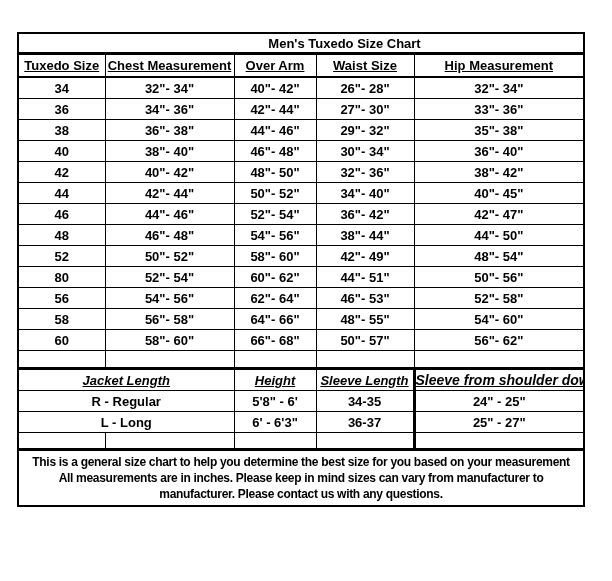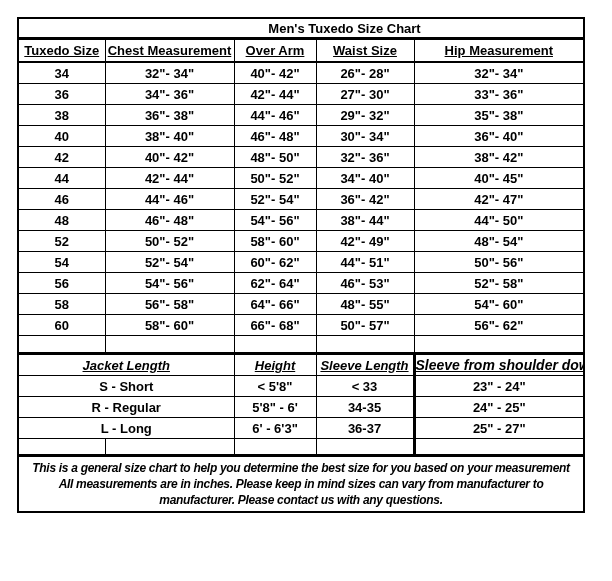--- a/index.html
+++ b/index.html
@@ -6,21 +6,21 @@
     margin: 0;
     padding: 0;
     background: #ffffff;
     width: 612px;
     height: 581px;
     font-family: "Liberation Sans", sans-serif;
   }
   .chart-wrap {
     position: absolute;
     left: 17px;
-    top: 17px;
+    top: 32px;
   }
   table.size-chart {
     border-collapse: collapse;
     table-layout: fixed;
     width: 566px;
     border: 2px solid #000;
     color: #000;
     font-weight: bold;
   }
   td {
@@ -65,21 +65,20 @@
     height: 20px;
     border-bottom: 1px solid #000;
   }
   tr.spacer2-row td {
     height: 15px;
     border-bottom: 3px solid #000;
   }
   tr.footer-row td {
     height: 54px;
     white-space: normal;
-    font-style: italic;
   }
   .footer-line {
     font-size: 12px;
     letter-spacing: -0.3px;
     line-height: 16px;
     text-align: center;
     white-space: nowrap;
   }
 </style>
 </head>
@@ -167,21 +166,21 @@
           <td>44"- 50"</td>
         </tr>
         <tr class="data-row cols">
           <td>52</td>
           <td>50"- 52"</td>
           <td>58"- 60"</td>
           <td>42"- 49"</td>
           <td>48"- 54"</td>
         </tr>
         <tr class="data-row cols">
-          <td>54</td>
+          <td>80</td>
           <td>52"- 54"</td>
           <td>60"- 62"</td>
           <td>44"- 51"</td>
           <td>50"- 56"</td>
         </tr>
         <tr class="data-row cols">
           <td>56</td>
           <td>54"- 56"</td>
           <td>62"- 64"</td>
           <td>46"- 53"</td>
@@ -214,26 +213,20 @@
 
     <tr class="header2-row cols">
       <td colspan="2">Jacket Length</td>
       <td>Height</td>
       <td>Sleeve Length</td>
       <td class="thickleft sleeve-shoulder">Sleeve from shoulder down</td>
     </tr>
 
     </tbody>
       <tbody id="length-body">
-        <tr class="len-row cols">
-          <td colspan="2">S - Short</td>
-          <td>&lt; 5'8"</td>
-          <td>&lt; 33</td>
-          <td class="thickleft">23" - 24"</td>
-        </tr>
         <tr class="len-row cols">
           <td colspan="2">R - Regular</td>
           <td>5'8" - 6'</td>
           <td>34-35</td>
           <td class="thickleft">24" - 25"</td>
         </tr>
         <tr class="len-row cols">
           <td colspan="2">L - Long</td>
           <td>6' - 6'3"</td>
           <td>36-37</td>

